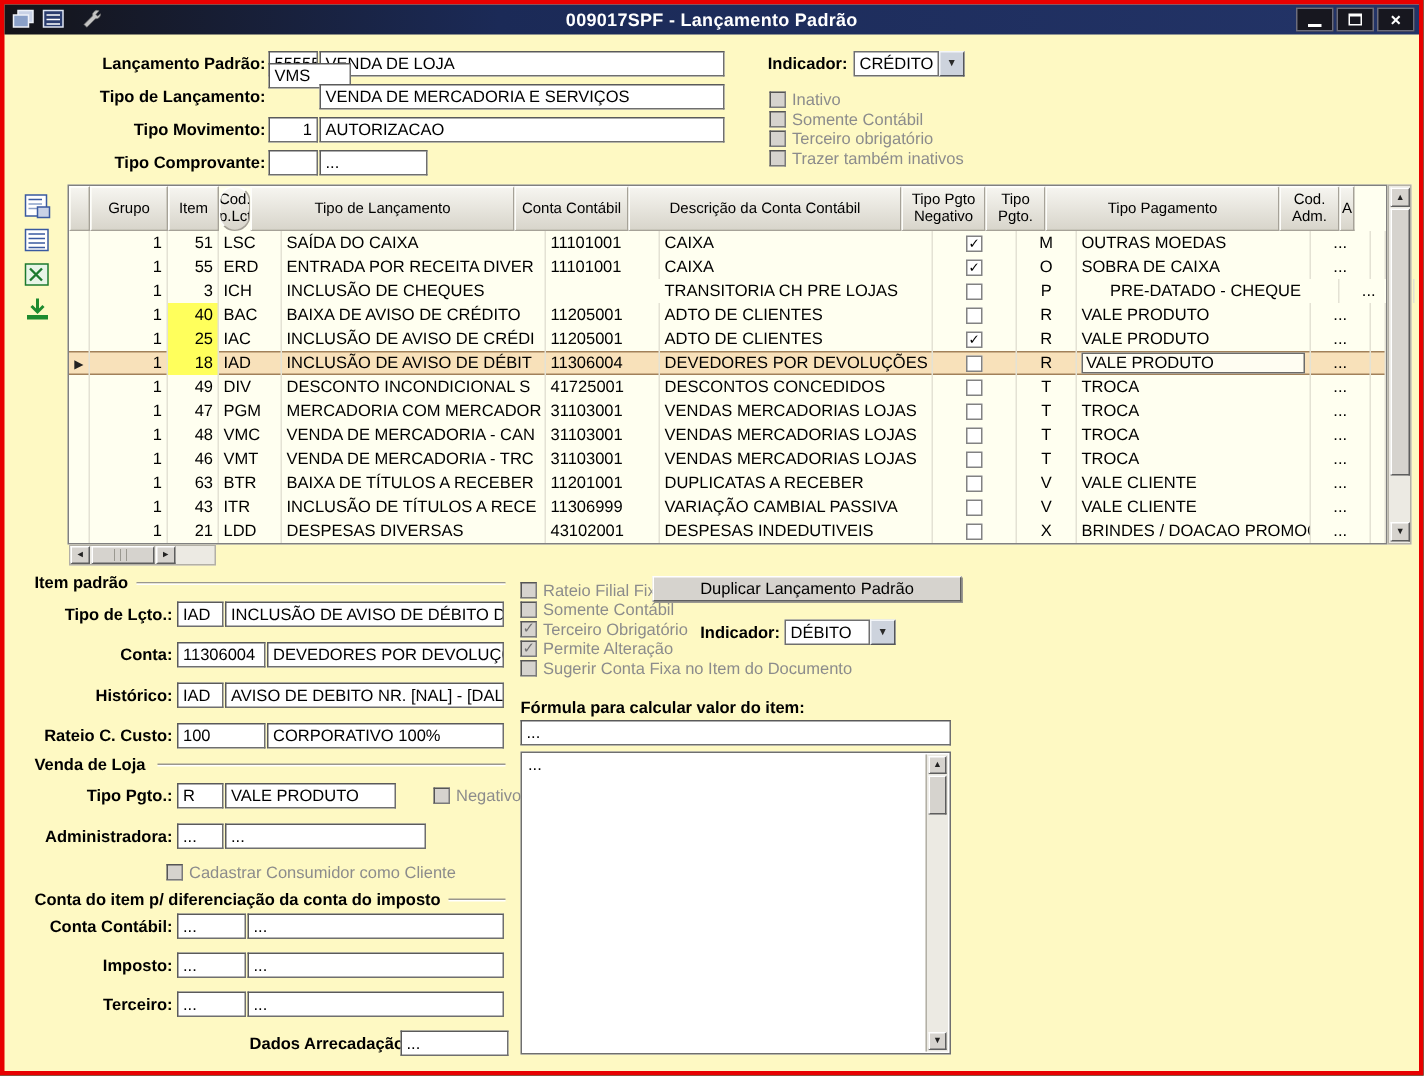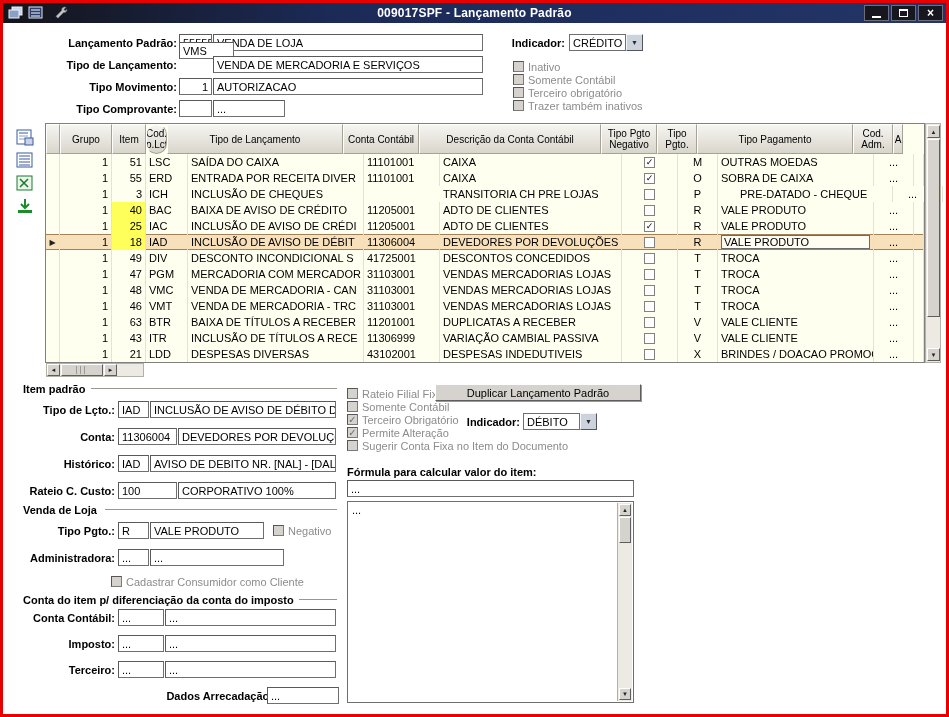--- a/index.html
+++ b/index.html
@@ -1,18 +1,18 @@
 <!DOCTYPE html>
 <html><head>
 <meta charset="utf-8">
 <style>
   *{box-sizing:border-box;margin:0;padding:0}
   html,body{width:949px;height:717px;overflow:hidden;background:#000}
   body{font-family:"Liberation Sans",sans-serif;font-size:11px;color:#000}
-  .app{position:relative;width:949px;height:717px;background:#ffffff;border:3px solid #e80000}
+  .app{position:relative;width:949px;height:717px;background:#fef9c3;border:3px solid #e80000}
 
   
   .titlebar{position:absolute;left:0;top:0;width:943px;height:20px;
     background:linear-gradient(90deg,#141419 0%,#1b2a57 35%,#233468 100%);
     display:flex;align-items:center}
   .tb-icons{position:absolute;left:5px;top:2px;display:flex;gap:5px;align-items:center}
   .tb-title{position:absolute;left:0;right:0;text-align:center;color:#fff;font-weight:bold;font-size:12px;letter-spacing:.2px}
   .winbtns{position:absolute;right:3px;top:2px;display:flex;gap:2px}
   .wbtn{width:25px;height:16px;background:#17171f;border:1px solid #6d6d7c;color:#fff;
     display:flex;align-items:center;justify-content:center;font-size:12px;font-weight:bold;cursor:default}
@@ -495,21 +495,21 @@
       <div class="sarr bot" style="width:12px;height:12px">▼</div>
     </div>
   </div>
 
   <div class="gtitle" style="left:20px;top:501px">Venda de Loja</div>
   <div class="hline" style="left:102px;top:506px;width:232px"></div>
 
   <div class="lbl" style="left:2px;top:519px;width:110px">Tipo Pgto.:</div>
   <div class="inp" style="left:115px;top:519px;width:31px">R</div>
   <div class="inp" style="left:147px;top:519px;width:114px">VALE PRODUTO</div>
-  <div class="cbrow abs dis" style="left:270px;top:521px">
+  <div class="cbrow abs dis" style="left:286px;top:521px">
     <span class="cbbox"></span>
     <span class="cblabel">Negativo</span>
   </div>
 
   <div class="lbl" style="left:2px;top:546px;width:110px">Administradora:</div>
   <div class="inp" style="left:115px;top:546px;width:31px">...</div>
   <div class="inp" style="left:147px;top:546px;width:134px">...</div>
 
   <div class="cbrow abs dis" style="left:108px;top:572px">
     <span class="cbbox"></span>

